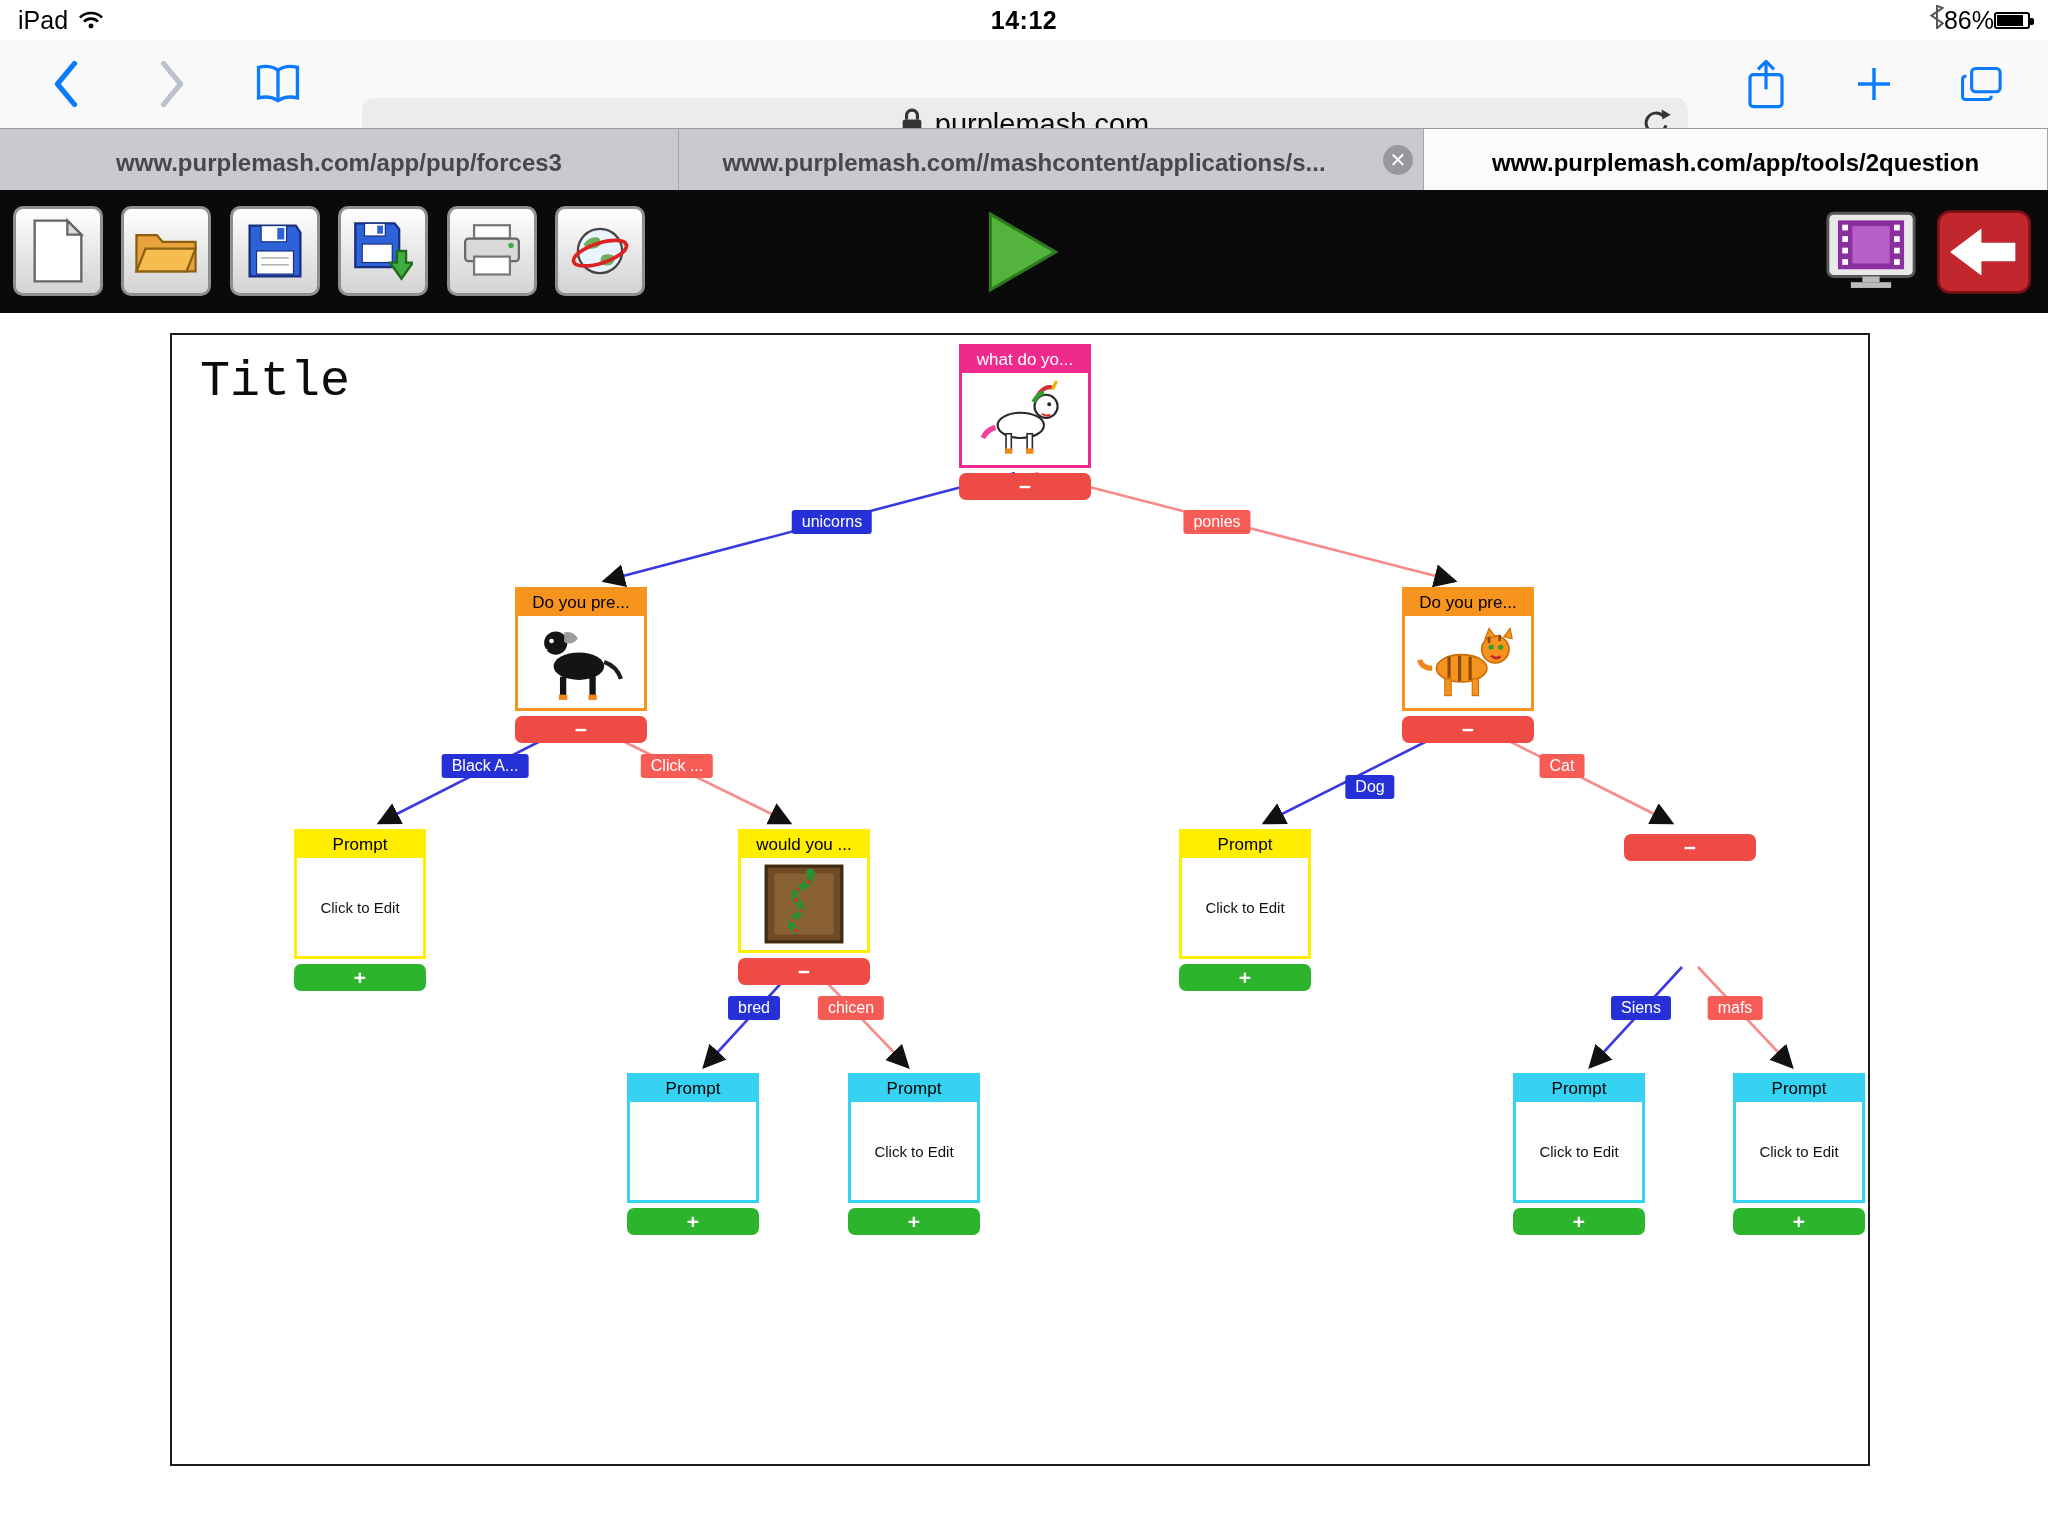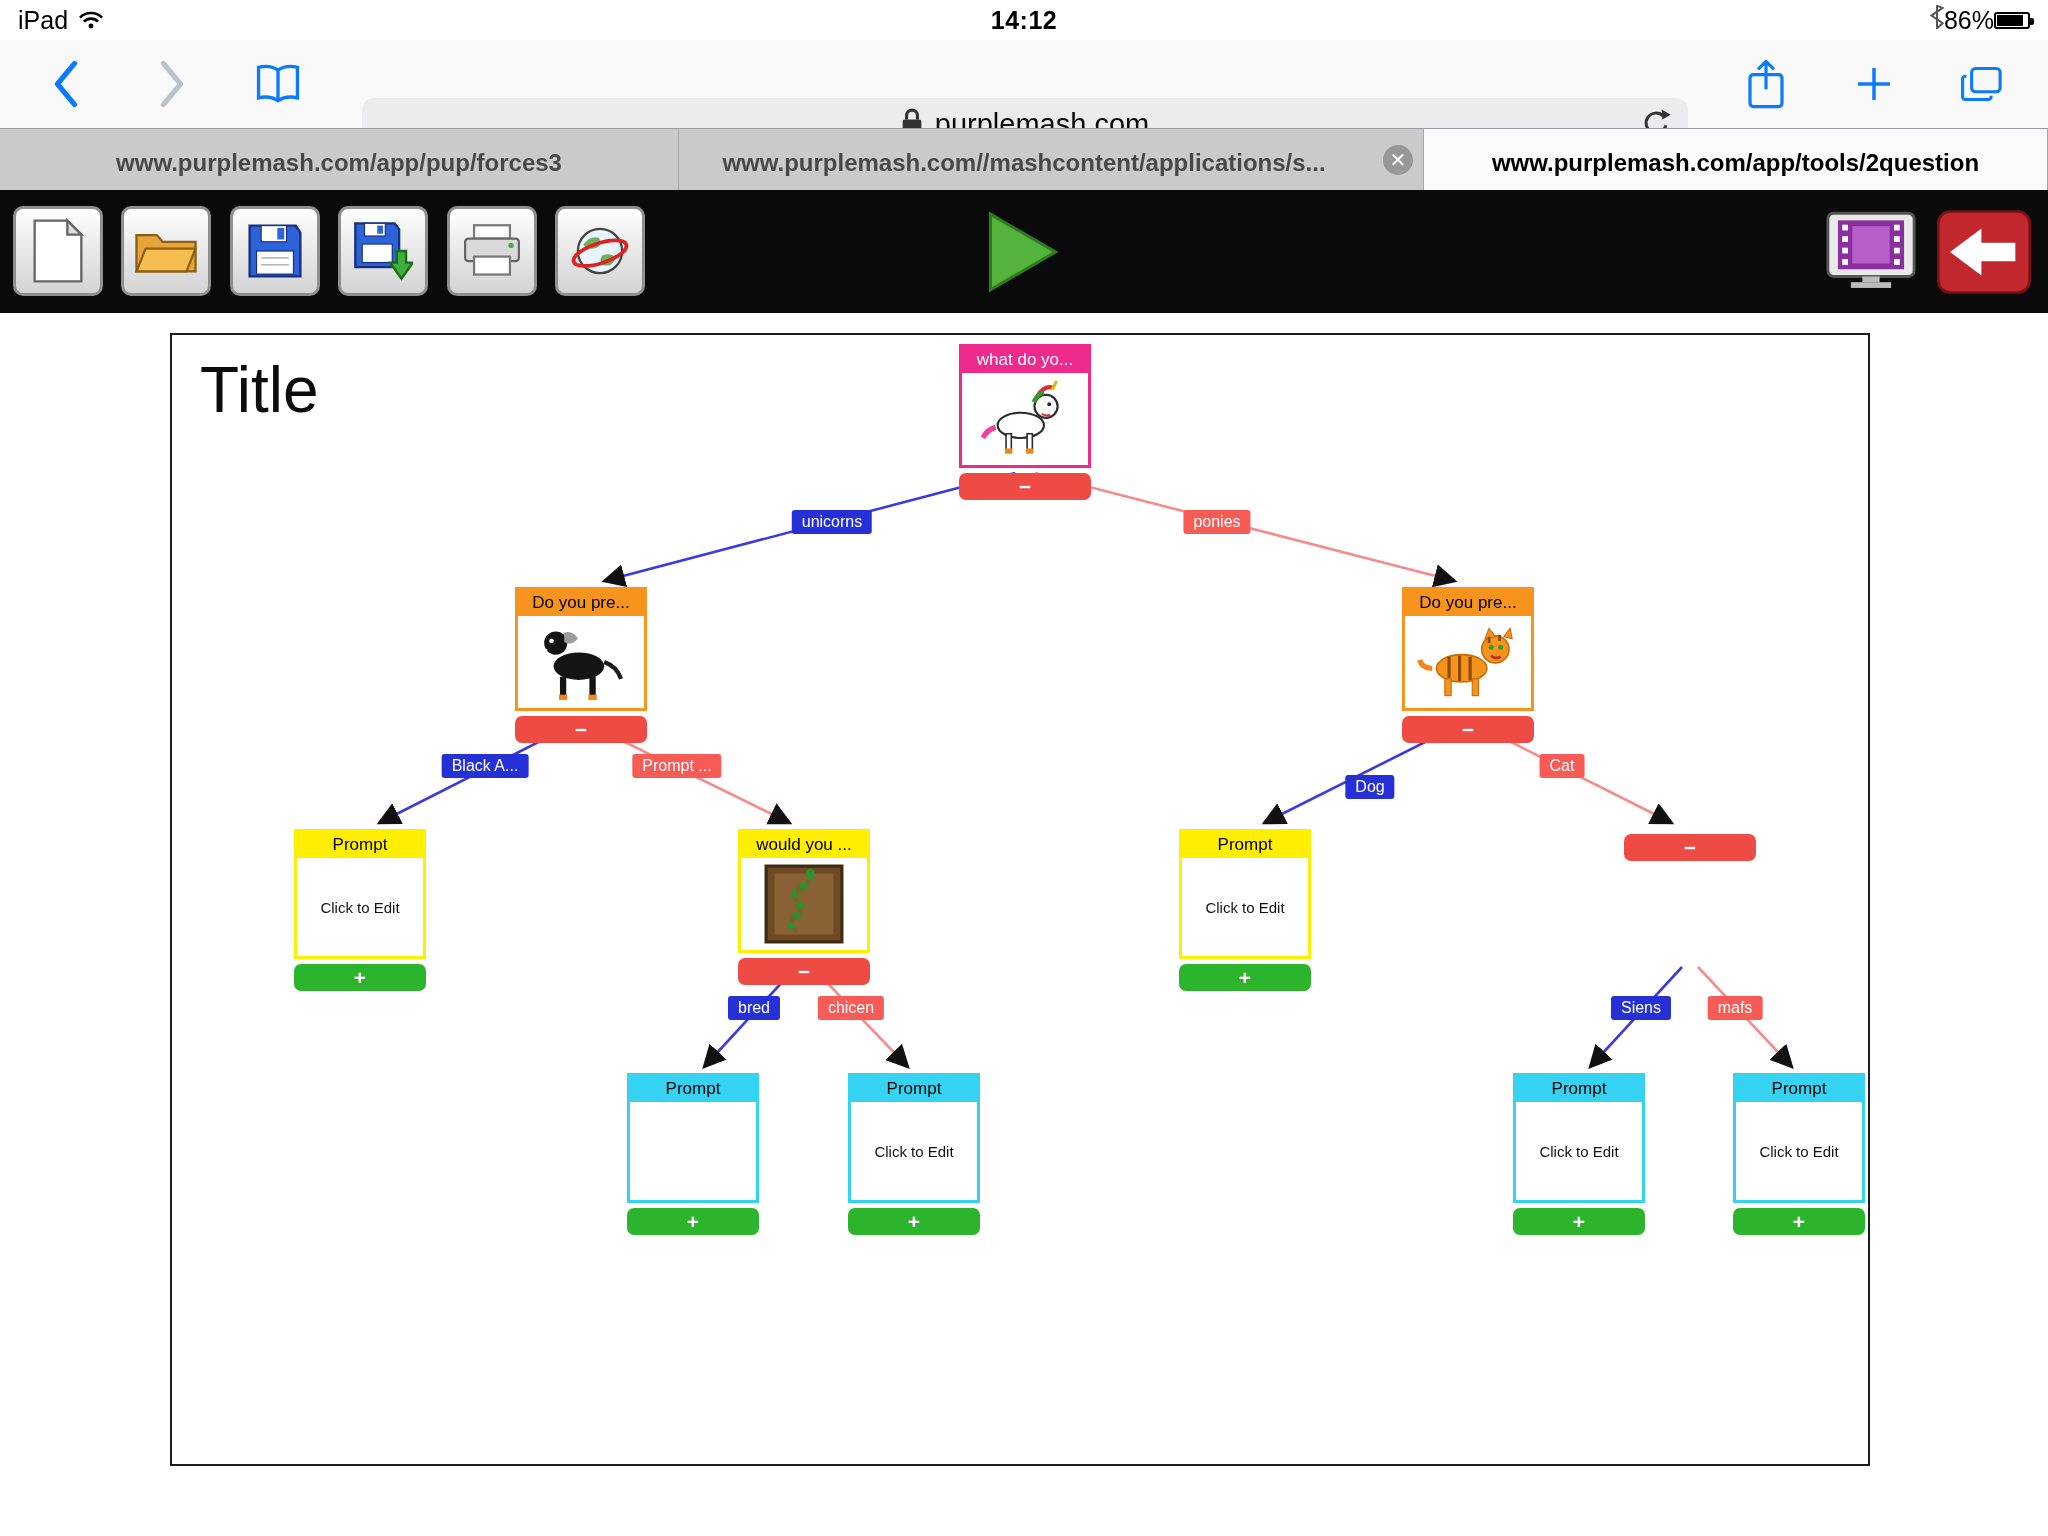--- a/index.html
+++ b/index.html
@@ -44,21 +44,21 @@
     display:flex; align-items:center; justify-content:center; }
   .video-btn { position:absolute; left:1822px; top:16px; width:98px; height:92px;
     display:flex; align-items:center; justify-content:center; }
   .exit-btn { position:absolute; left:1936px; top:16px; width:96px; height:92px;
     display:flex; align-items:center; justify-content:center; }
 
   
   .workspace { position:absolute; left:0; top:313px; width:2048px; height:1223px; background:#fff; }
   .canvas { position:absolute; left:170px; top:20px; width:1700px; height:1133px;
     background:#fff; border:2px solid #1c1c1c; }
-  .page-title { position:absolute; left:28px; top:18px; font-size:64px; color:#0c0c0c; }
+  .page-title { position:absolute; left:28px; top:18px; font-size:50px; color:#0c0c0c;font-family:Liberation Mono, monospace; }
 
   .edges { position:absolute; left:0; top:0; width:1700px; height:1133px; }
   .e-blue { stroke:#3a3ae0; stroke-width:2.6; }
   .e-red  { stroke:#f88a8a; stroke-width:2.6; }
 
   .node { position:absolute; width:132px;border-radius:8px; }
   .nbox { border:3px solid var(--c); background:#fff; }
   .nhead { height:26px; line-height:26px; background:var(--c); font-size:17px; text-align:center;
     overflow:hidden; white-space:nowrap; color:#000; }
   .pink  { --c:#ee2a8c; } .pink .nhead { color:#fff; }
@@ -405,21 +405,21 @@
       <div class="nbox">
         <div class="nhead">Prompt</div>
         <div class="nbody">Click to Edit</div>
       </div>
       <div class="nbar plus">+</div>
     </div>
 
     <div class="blabel bl-blue" style="left:660px;top:187px">unicorns</div>
     <div class="blabel bl-red" style="left:1045px;top:187px">ponies</div>
     <div class="blabel bl-blue" style="left:313px;top:431px">Black A...</div>
-    <div class="blabel bl-red" style="left:505px;top:431px">Prompt ...</div>
+    <div class="blabel bl-red" style="left:505px;top:431px">Click ...</div>
     <div class="blabel bl-blue" style="left:1198px;top:452px">Dog</div>
     <div class="blabel bl-red" style="left:1390px;top:431px">Cat</div>
     <div class="blabel bl-blue" style="left:582px;top:673px">bred</div>
     <div class="blabel bl-red" style="left:679px;top:673px">chicen</div>
     <div class="blabel bl-blue" style="left:1469px;top:673px">Siens</div>
     <div class="blabel bl-red" style="left:1563px;top:673px">mafs</div>
   </div>
 </div>
 
 </body></html>

